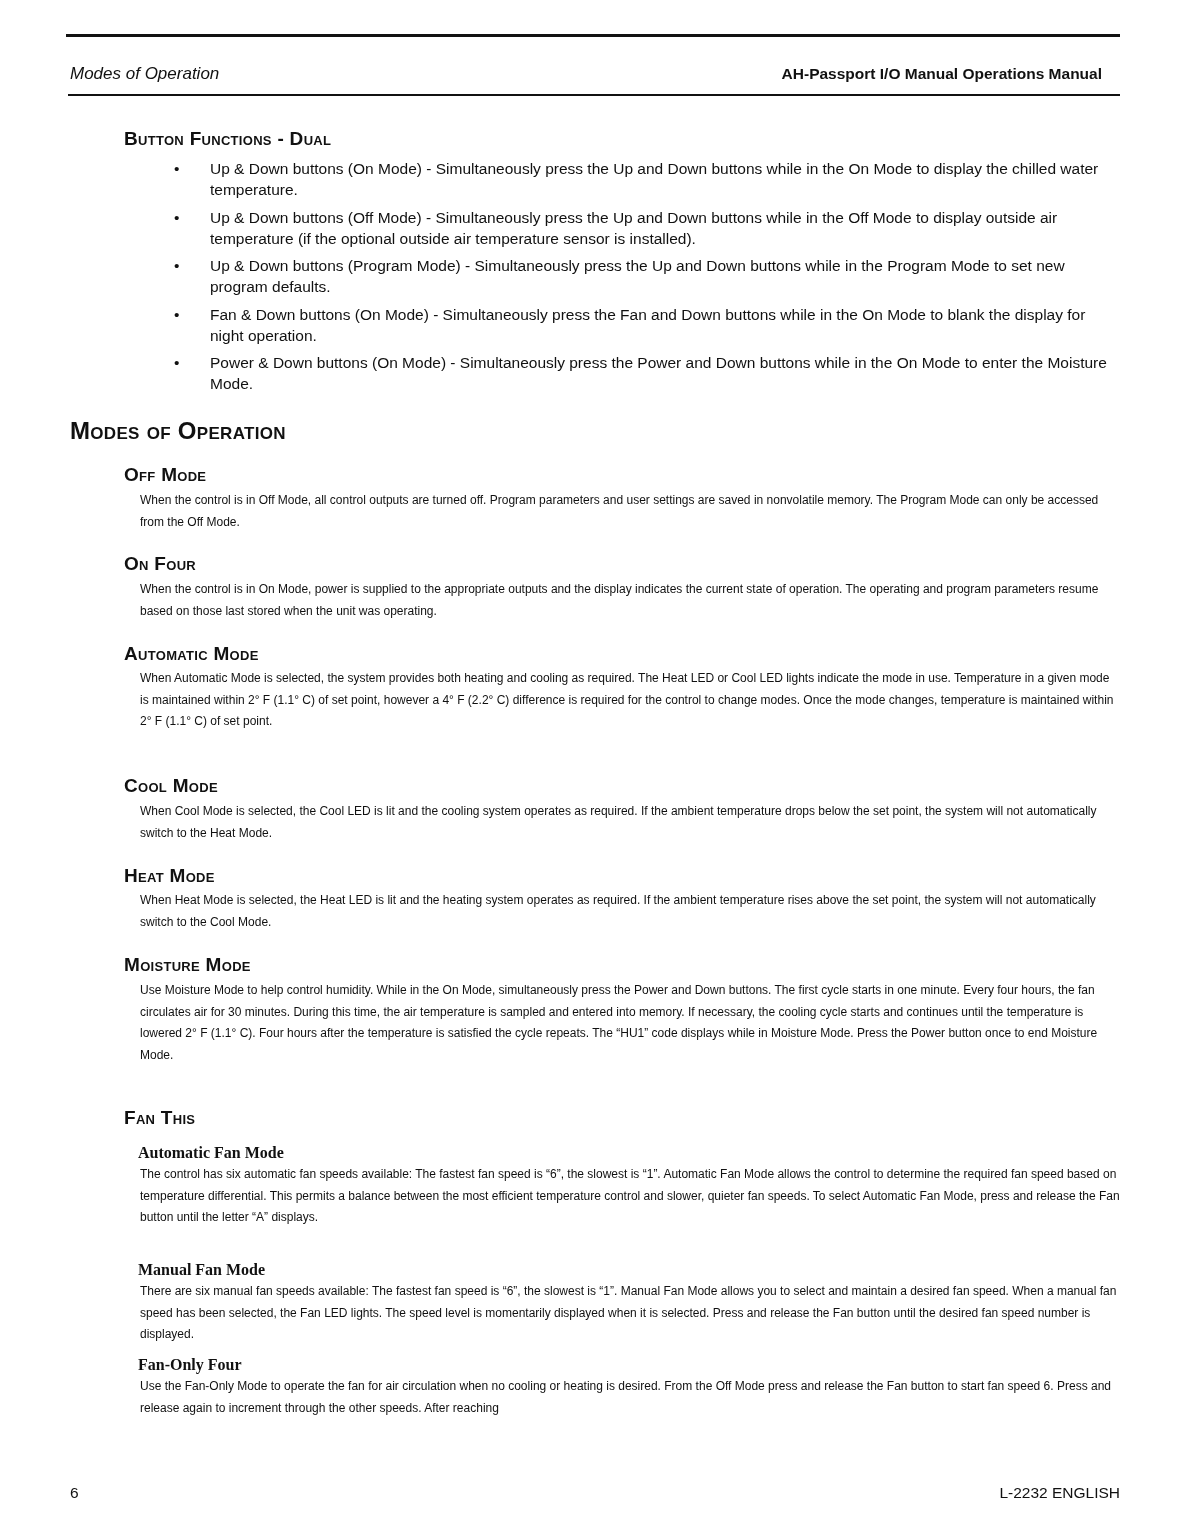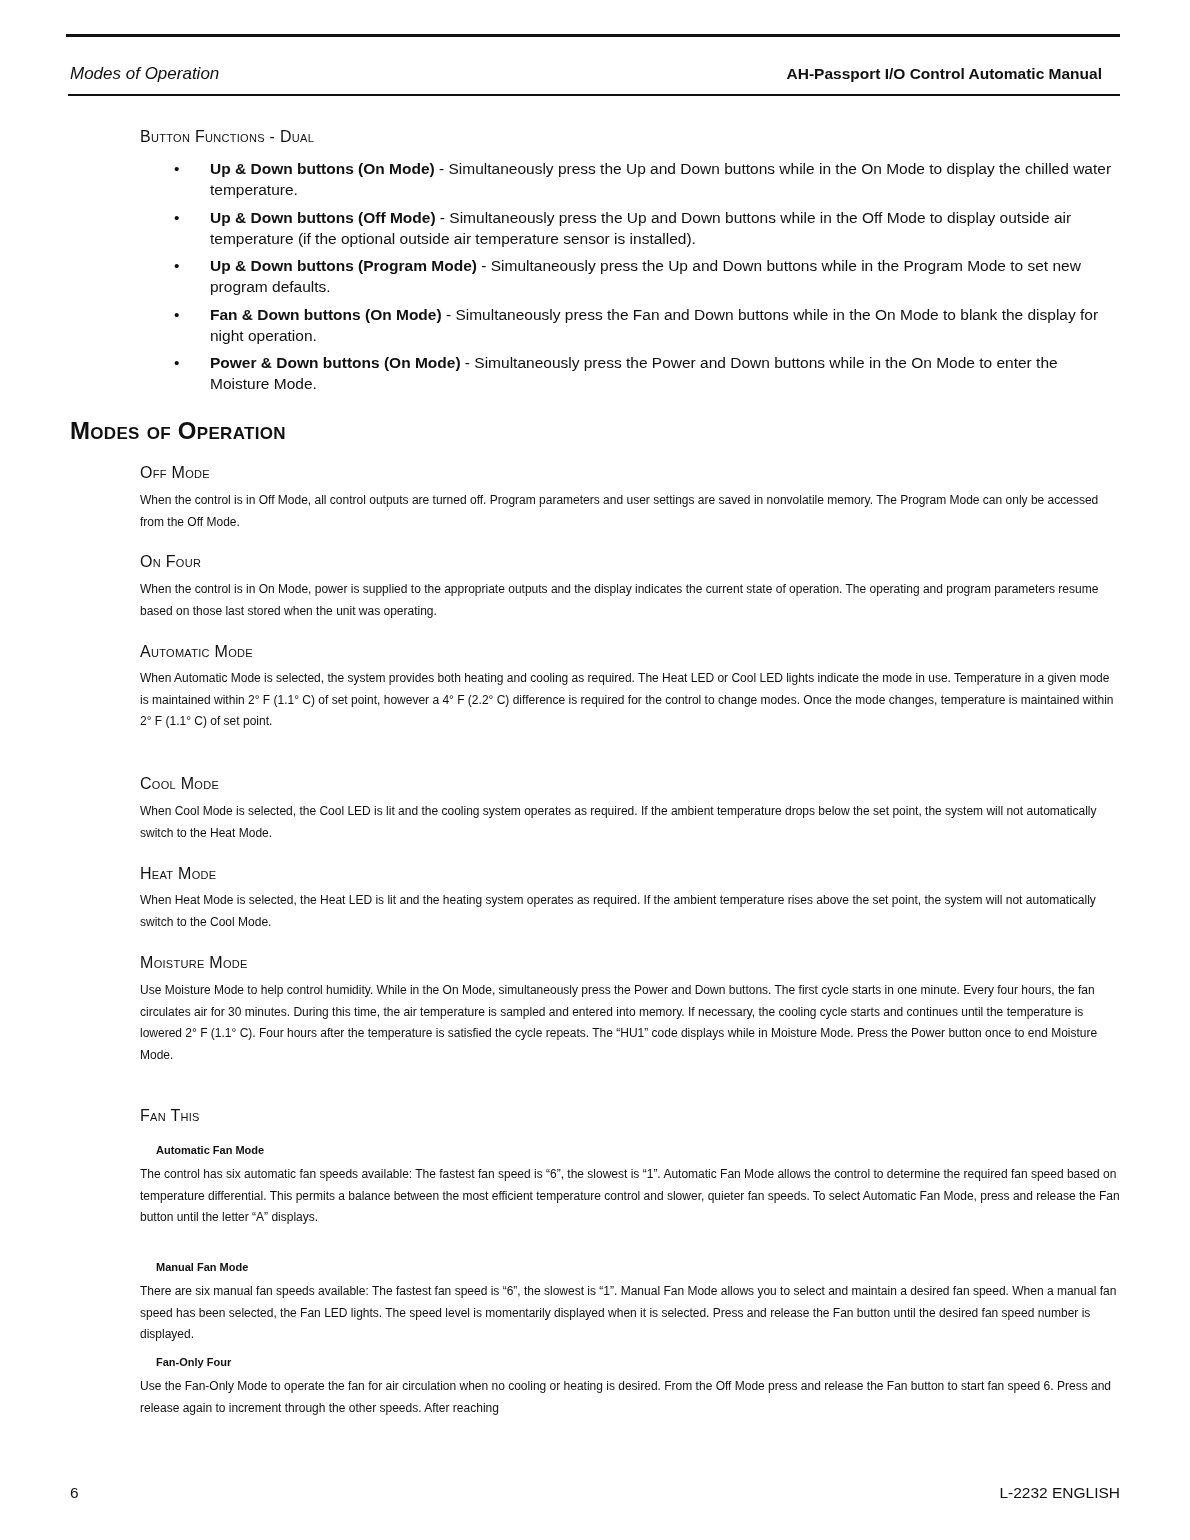--- a/index.html
+++ b/index.html
@@ -4,37 +4,37 @@
 <style>
   html, body { margin: 0; padding: 0; background: #ffffff; }
   body { width: 1190px; height: 1540px; position: relative; overflow: hidden;
          font-family: "Liberation Sans", sans-serif; color: #111; }
   .rule { position: absolute; left: 66px; width: 1054px; background: #111; }
   .rule.top { top: 34px; height: 3px; }
   .rule.mid { top: 94px; height: 2px; left: 68px; width: 1052px; }
   .hdr-left { position: absolute; left: 70px; top: 64px; font-size: 17px; font-style: italic; }
   .hdr-right { position: absolute; right: 88px; top: 65px; font-size: 15.5px; font-weight: bold; }
   .content { position: absolute; left: 0; top: 0; width: 1190px; }
-  .h2 { position: absolute; left: 140px; font-weight: normal; font-size: 16px; font-variant: small-caps; letter-spacing: 0.3px; }
+  .h2 { position: absolute; left: 124px; font-weight: bold; font-size: 19px; font-variant: small-caps; letter-spacing: 0.3px; }
   .h1 { position: absolute; left: 70px; font-weight: bold; font-size: 24px; font-variant: small-caps; letter-spacing: 0.3px; }
-  .h3 { position: absolute; left: 156px; font-weight: bold; font-size: 11px; }
+  .h3 { position: absolute; left: 138px; font-weight: bold; font-size: 16px; font-family: Liberation Serif, serif; }
   .para { position: absolute; left: 140px; width: 980px; font-size: 12px; line-height: 21.6px; }
   .bullets { position: absolute; left: 140px; top: 158px; width: 980px; margin: 0; padding: 0; list-style: none; }
   .bullets li { position: relative; padding-left: 70px; font-size: 15.5px; line-height: 21px; margin-bottom: 6.5px; }
   .bullets li .dot { position: absolute; left: 34px; top: 0; }
-  .bullets li b { font-weight: bold; }
+  .bullets li b { font-weight: normal; }
   .footer-l { position: absolute; left: 70px; top: 1484px; font-size: 15.5px; }
   .footer-r { position: absolute; right: 70px; top: 1484px; font-size: 15.5px; text-align: center; }
 </style>
 </head>
 <body>
 
 <div class="rule top"></div>
 <div class="hdr-left">Modes of Operation</div>
-<div class="hdr-right">AH-Passport I/O Control Automatic Manual</div>
+<div class="hdr-right">AH-Passport I/O Manual Operations Manual</div>
 <div class="rule mid"></div>
 
 <div class="content">
   <div class="h2" style="top:128px">Button Functions - Dual</div>
 
   <ul class="bullets">
     <li><span class="dot">•</span><b>Up &amp; Down buttons (On Mode)</b><span> - Simultaneously press the Up and Down buttons while in the On Mode to display the chilled water temperature.</span></li>
     <li><span class="dot">•</span><b>Up &amp; Down buttons (Off Mode)</b><span> - Simultaneously press the Up and Down buttons while in the Off Mode to display outside air temperature (if the optional outside air temperature sensor is installed).</span></li>
     <li><span class="dot">•</span><b>Up &amp; Down buttons (Program Mode)</b><span> - Simultaneously press the Up and Down buttons while in the Program Mode to set new program defaults.</span></li>
     <li><span class="dot">•</span><b>Fan &amp; Down buttons (On Mode)</b><span> - Simultaneously press the Fan and Down buttons while in the On Mode to blank the display for night operation.</span></li>

